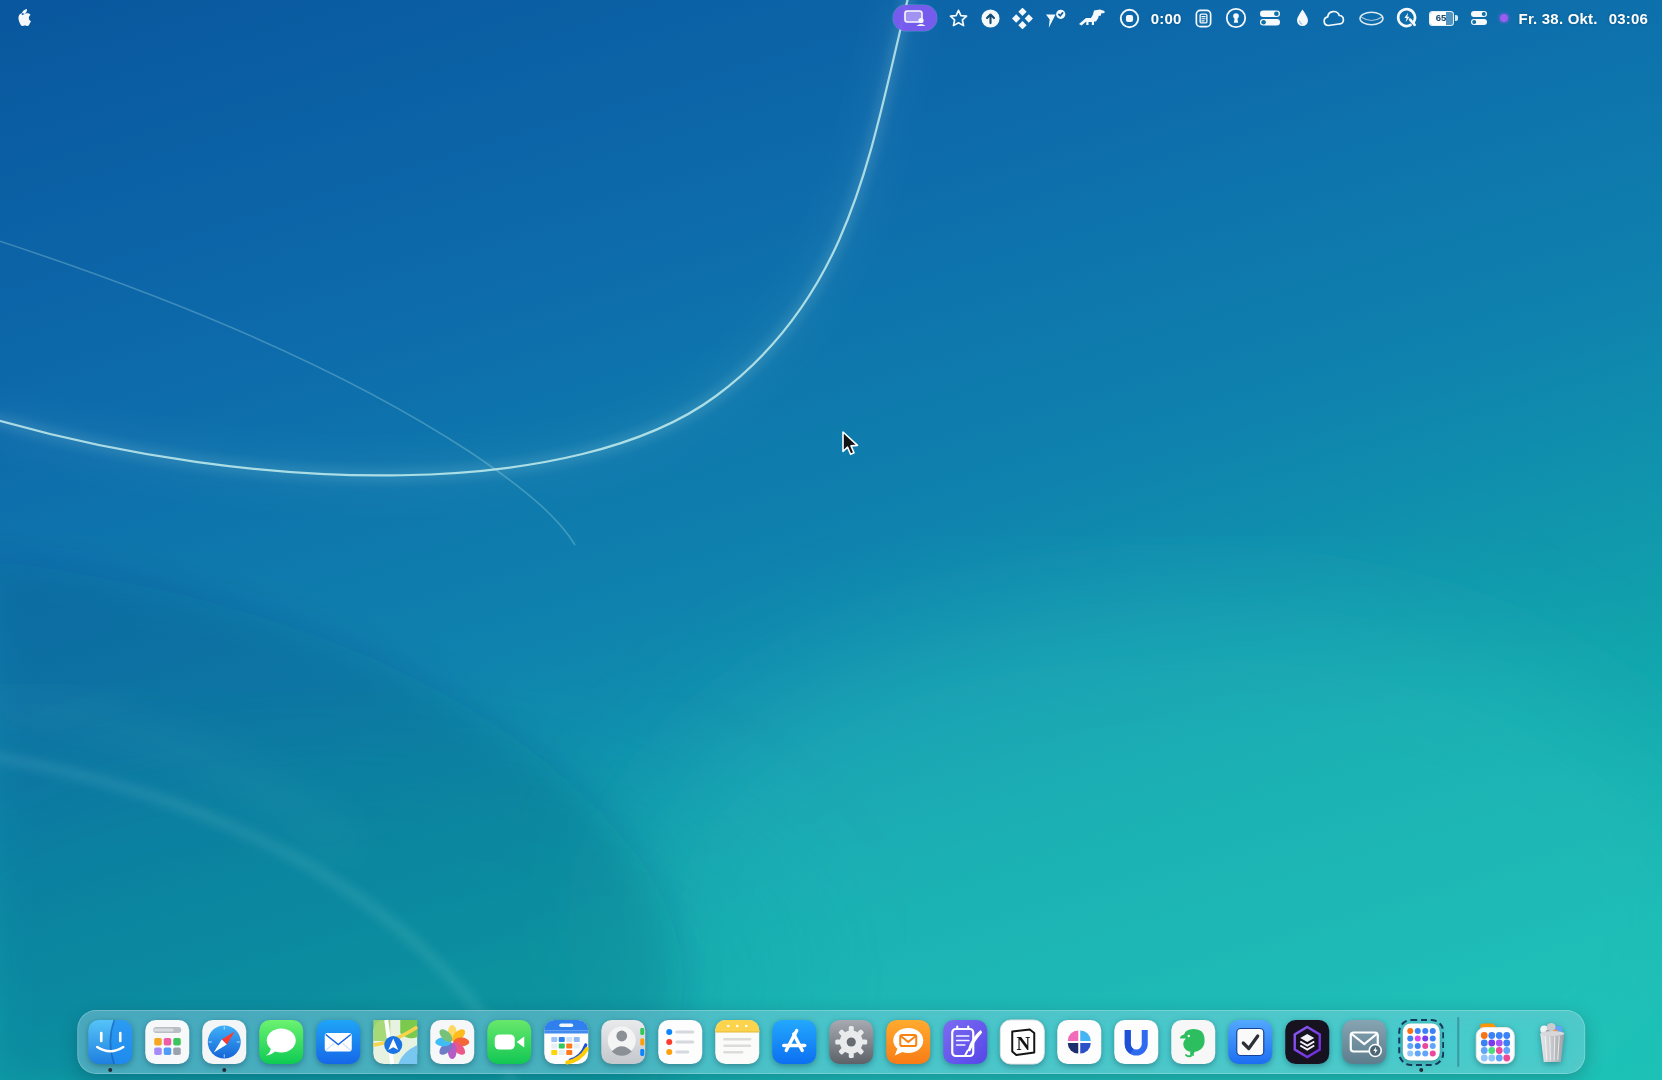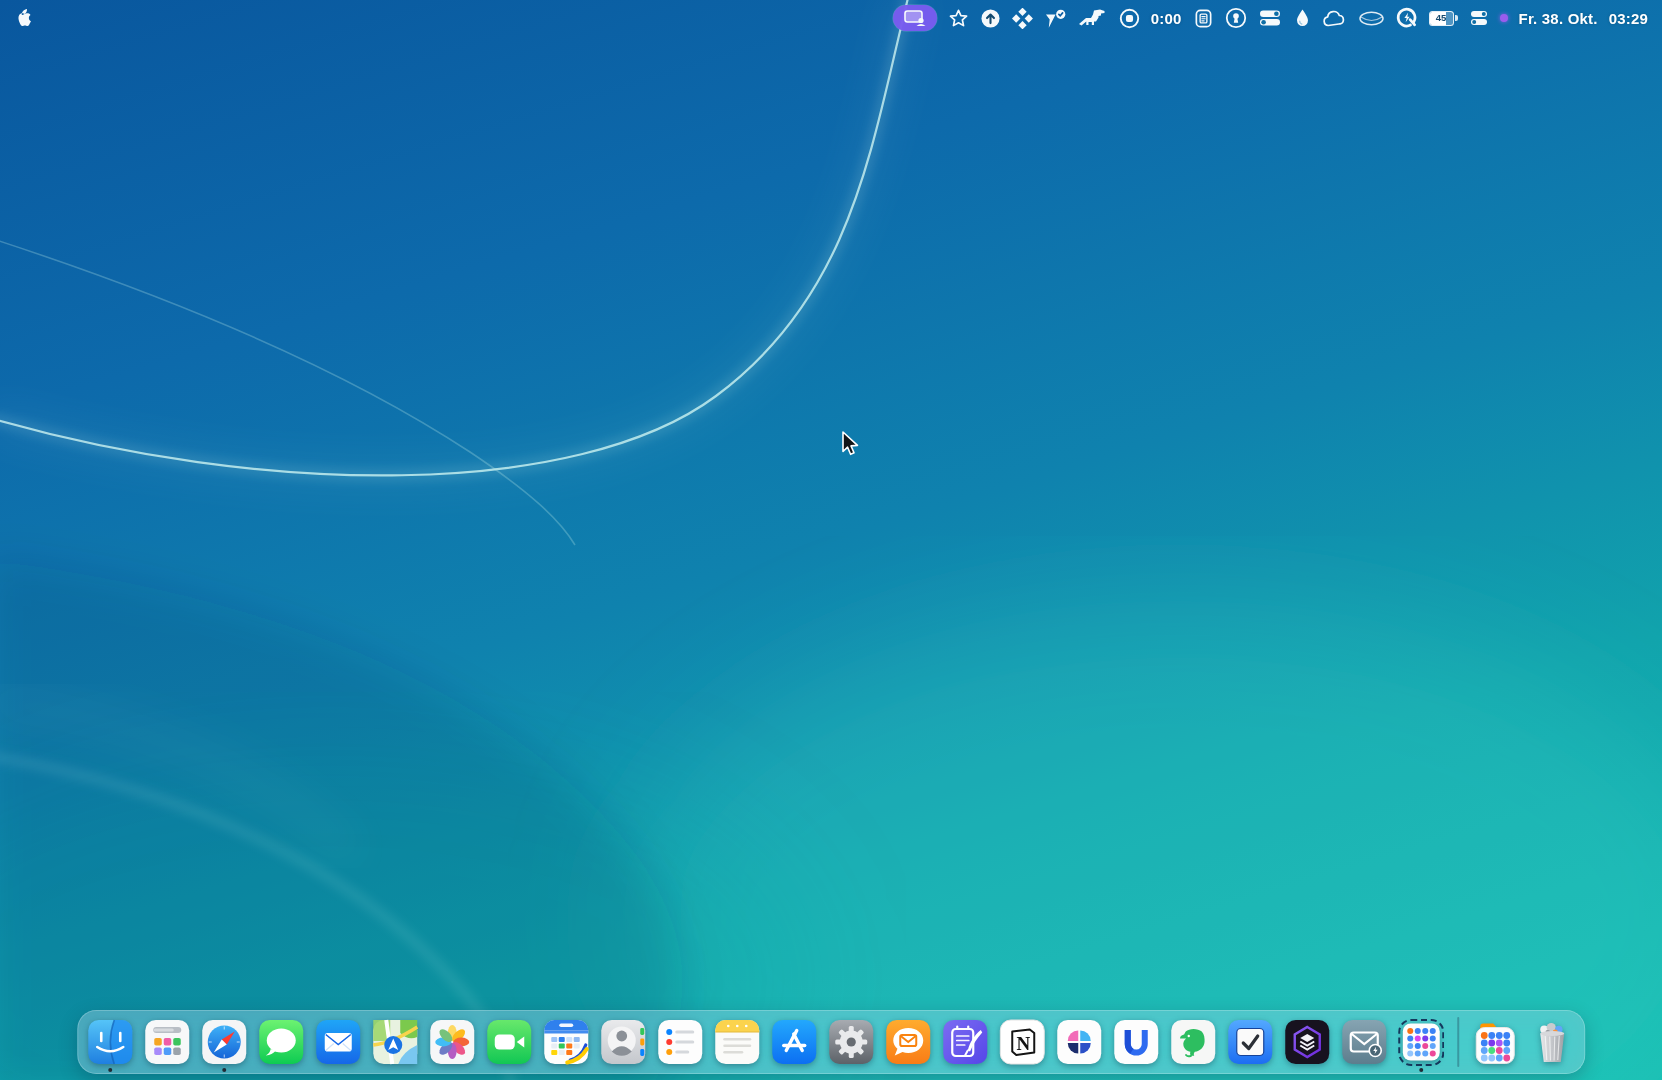--- a/index.html
+++ b/index.html
@@ -200,39 +200,39 @@
         <path d="M16.8 14.5 A8 8 0 1 0 13.8 17.2" fill="none" stroke="#fff" stroke-width="2.6" stroke-linecap="round"></path>
         <path d="M13.5 12 L17.8 17" stroke="#fff" stroke-width="2.6" stroke-linecap="round"></path>
         <path d="M11.5 5.5 L8 10.5 h2.2 L9.2 14.5 L13 9.3 h-2.2 Z" fill="#fff"></path>
       </svg>
     </div>
 
     <div class="battery">
       <div class="body">
         <div class="fill"></div>
       </div>
-      <div class="pct">45</div>
+      <div class="pct">65</div>
       <div class="nub"></div>
     </div>
 
     <div class="mi">
       <svg width="20" height="18" viewBox="0 0 20 18">
         <rect x="2" y="2" width="16" height="6" rx="3" fill="#fff"></rect>
         <circle cx="14.8" cy="5" r="2" fill="#0f6fa6"></circle>
         <rect x="2" y="10" width="16" height="6" rx="3" fill="#fff"></rect>
         <circle cx="5.2" cy="13" r="2" fill="#0f6fa6"></circle>
       </svg>
     </div>
 
     <div class="mi">
       <div class="rec-dot"></div>
     </div>
 
     <span class="mb-text">Fr. 38. Okt.</span>
-    <span class="mb-text">03:29</span>
+    <span class="mb-text">03:06</span>
   </div>
 </div>
 
 <div class="dock">
 
   <div class="dock-item running">
     <svg width="46" height="46" viewBox="0 0 46 46">
       <defs>
           <linearGradient id="g1" x1="0" y1="0" x2="0" y2="1">
             <stop offset="0" stop-color="#55c4f8"></stop>

